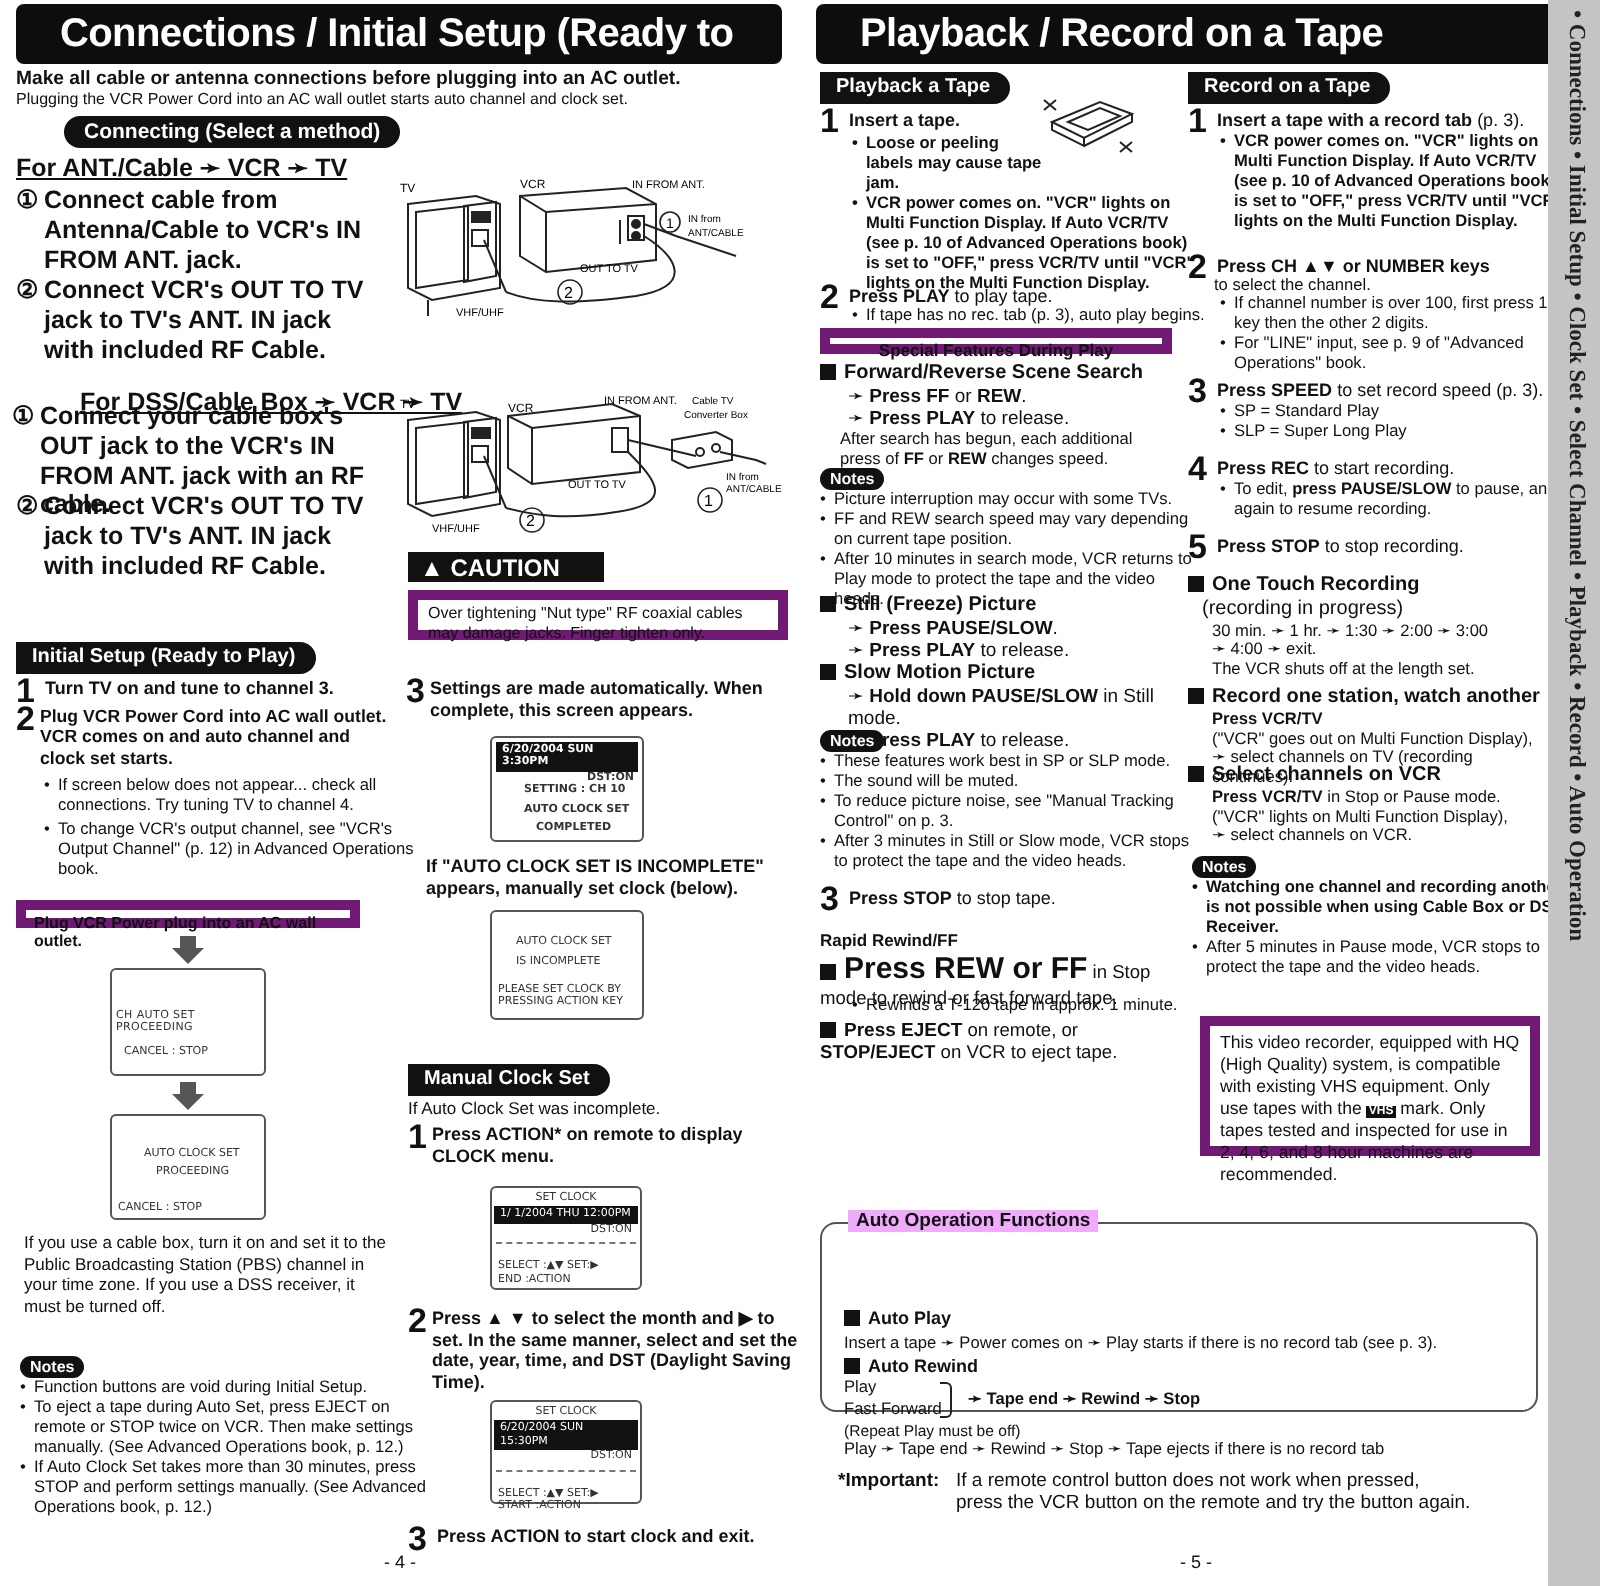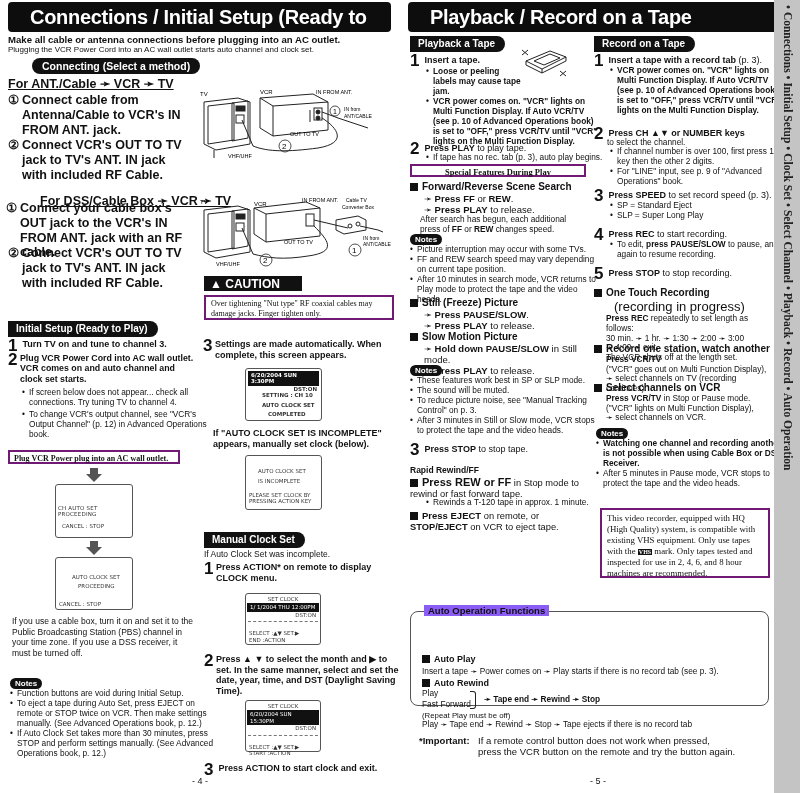--- a/index.html
+++ b/index.html
@@ -17,21 +17,21 @@
   .bullets { list-style: none; margin-left: 16px; }
   .bullets li { position: relative; padding-left: 7px; font-size: 8.3px; line-height: 1.2; }
   .bullets li::before { content: "•"; position: absolute; left: 0; }
   .bullets.bold li { font-weight: bold; }
   .sq-head { font-weight: bold; font-size: 10px; }
   .sq-head::before { content: ""; display: inline-block; width: 8px; height: 8px; background: #111; margin-right: 4px; vertical-align: -1px; }
   .arrow-line { font-size: 9.5px; margin-left: 14px; }
   .arrow-line b { font-weight: bold; }
   .screen { border: 1px solid #555; border-radius: 3px; background: #fff; font-size: 5.5px; color: #333; font-family: "DejaVu Sans", sans-serif; }
   .screen .hl { background: #111; color: #fff; padding: 1px 3px; }
-  .boxed { border: 2px solid #701a75; font-family: Liberation Serif, serif; }
+  .boxed { border: 5px solid #701a75; }
   .sidebar { position: absolute; left: 774px; top: 0; width: 26px; height: 793px; background: #c4c4c4; }
   .side-text { position: absolute; left: 13px; top: 5px; writing-mode: vertical-rl; font-family: "Liberation Serif", serif; font-weight: bold; font-size: 11.5px; color: #222; white-space: nowrap; transform: translateX(-50%); }
   .down-arrow { width: 0; height: 0; border-left: 8px solid transparent; border-right: 8px solid transparent; border-top: 8px solid #555; }
   .down-arrow-stem { width: 8px; height: 6px; background: #555; margin-left: 4px; }
   svg { display: block; }
 </style>
 </head>
 <body>
 
 <div class="abs title-bar" style="left:8px; top:2px; width:383px;">Connections / Initial Setup (Ready to Play)</div>
@@ -297,21 +297,21 @@
   <li>After 3 minutes in Still or Slow mode, VCR stops to protect the tape and the video heads.</li>
 </ul>
 
 <div class="abs" style="left:410px; top:441px; width:185px;">
   <span class="step-num">3</span>
   <span class="step-text"><b>Press STOP</b><span style="font-weight:normal;"> to stop tape.</span></span>
 </div>
 
 <div class="abs" style="left:410px; top:465px; font-weight:bold; font-size:8.5px;">Rapid Rewind/FF</div>
 <div class="abs" style="left:410px; top:476px; width:180px; font-size:9.3px;">
-  <span class="sq-head" style="font-size:11px;"><span>Press REW or FF</span></span><span> in Stop mode to rewind or fast forward tape.</span>
+  <span class="sq-head" style="font-size:15px;"><span>Press REW or FF</span></span><span> in Stop mode to rewind or fast forward tape.</span>
 </div>
 <ul class="abs bullets" style="left:410px; top:498px; width:185px;">
   <li>Rewinds a T-120 tape in approx. 1 minute.</li>
 </ul>
 <div class="abs" style="left:410px; top:510px; width:185px; font-size:9.3px;">
   <span class="sq-head" style="font-size:9.5px;"><span>Press EJECT</span></span><span> on remote, or </span><b>STOP/EJECT</b><span> on VCR to eject  tape.</span>
 </div>
 
 <div class="abs pill" style="left:594px; top:36px;">Record on a Tape</div>
 <div class="abs" style="left:594px; top:52px; width:178px;">
@@ -330,41 +330,40 @@
 <ul class="abs bullets" style="left:594px; top:147px; width:178px;">
   <li>If channel number is over 100, first press 100 key then the other 2 digits.</li>
   <li>For "LINE" input, see p. 9 of "Advanced Operations" book.</li>
 </ul>
 
 <div class="abs" style="left:594px; top:187px; width:178px;">
   <span class="step-num">3</span>
   <span class="step-text"><span>Press SPEED</span><span style="font-weight:normal;"> to set record speed (p. 3).</span></span>
 </div>
 <ul class="abs bullets" style="left:594px; top:201px; width:178px;">
-  <li>SP   = Standard Eject</li>
+  <li>SP   = Standard Play</li>
   <li>SLP = Super Long Play</li>
 </ul>
 
 <div class="abs" style="left:594px; top:226px; width:178px;">
   <span class="step-num">4</span>
   <span class="step-text"><span>Press REC</span><span style="font-weight:normal;"> to start recording.</span></span>
 </div>
 <ul class="abs bullets" style="left:594px; top:240px; width:178px;">
   <li><span>To edit, </span><b>press PAUSE/SLOW</b><span> to pause, and again to resume recording.</span></li>
 </ul>
 
 <div class="abs" style="left:594px; top:265px; width:178px;">
   <span class="step-num">5</span>
   <span class="step-text"><span>Press STOP</span><span style="font-weight:normal;"> to stop recording.</span></span>
 </div>
 
 <div class="abs" style="left:594px; top:287px; width:178px; font-size:8.3px;">
   <div class="sq-head">One Touch Recording</div>
-  <div style="margin-left:20px; font-size:13px;">(recording in progress)</div>
-  <div style="margin-left:12px;"><b>Press REC</b><span> repeatedly to set length as follows:</span></div>
+  <div style="margin-left:7px; font-size:10px;">(recording in progress)</div>
   <div style="margin-left:12px;">30 min. ➛ 1 hr. ➛ 1:30 ➛ 2:00 ➛ 3:00</div>
   <div style="margin-left:12px;">➛ 4:00 ➛ exit.</div>
   <div style="margin-left:12px;">The VCR shuts off at the length set.</div>
 </div>
 
 <div class="abs" style="left:594px; top:343px; width:180px; font-size:8.3px;">
   <div class="sq-head">Record one station, watch another</div>
   <div style="margin-left:12px; font-weight:bold;">Press VCR/TV</div>
   <div style="margin-left:12px;">("VCR" goes out on Multi Function Display),</div>
   <div style="margin-left:12px;">➛ select channels on TV (recording continues).</div>
@@ -381,21 +380,21 @@
 <ul class="abs bullets" style="left:580px; top:439px; width:192px;">
   <li style="font-weight:bold;">Watching one channel and recording another is not possible when using Cable Box or DSS Receiver.</li>
   <li>After 5 minutes in Pause mode, VCR stops to protect the tape and the video heads.</li>
 </ul>
 
 <div class="abs boxed" style="left:600px; top:508px; width:170px; height:70px; font-size:8.8px; padding:3px 5px; line-height:1.25;">
   <span>This video recorder, equipped with HQ (High Quality) system, is compatible with existing VHS equipment. Only use tapes with the </span><span style="background:#111; color:#fff; font-size:6px; padding:0 1px; font-weight:bold;">VHS</span><span> mark. Only tapes tested and inspected for use in 2, 4, 6, and 8 hour machines are recommended.</span>
 </div>
 
 <div class="abs" style="left:410px; top:611px; width:359px; height:95px; border:1px solid #555; border-radius:8px;"></div>
-<div class="abs" style="left:424px; top:605px; background:#8b5cf6; padding:0 4px; font-weight:bold; font-size:9.5px;">Auto Operation Functions</div>
+<div class="abs" style="left:424px; top:605px; background:#f0abfc; padding:0 4px; font-weight:bold; font-size:9.5px;">Auto Operation Functions</div>
 <div class="abs" style="left:422px; top:622px; width:345px; font-size:8.3px;">
   <div class="sq-head" style="font-size:9px;margin-top:32px;">Auto Play</div>
   <div style="margin:2px 0 2px;">Insert a tape ➛ Power comes on ➛ Play starts if there is no record tab (see p. 3).</div>
   <div class="sq-head" style="font-size:9px;">Auto Rewind</div>
   <div style="position:relative; height:22px;">
     <div style="position:absolute; left:0; top:0;">Play</div>
     <div style="position:absolute; left:0; top:11px;">Fast Forward</div>
     <div style="position:absolute; left:48px; top:2px; width:6px; height:18px; border:1px solid #222; border-left:none; border-radius:0 3px 3px 0;"></div>
     <div style="position:absolute; left:62px; top:6px;font-weight:bold;">➛ Tape end ➛ Rewind ➛ Stop</div>
   </div>

